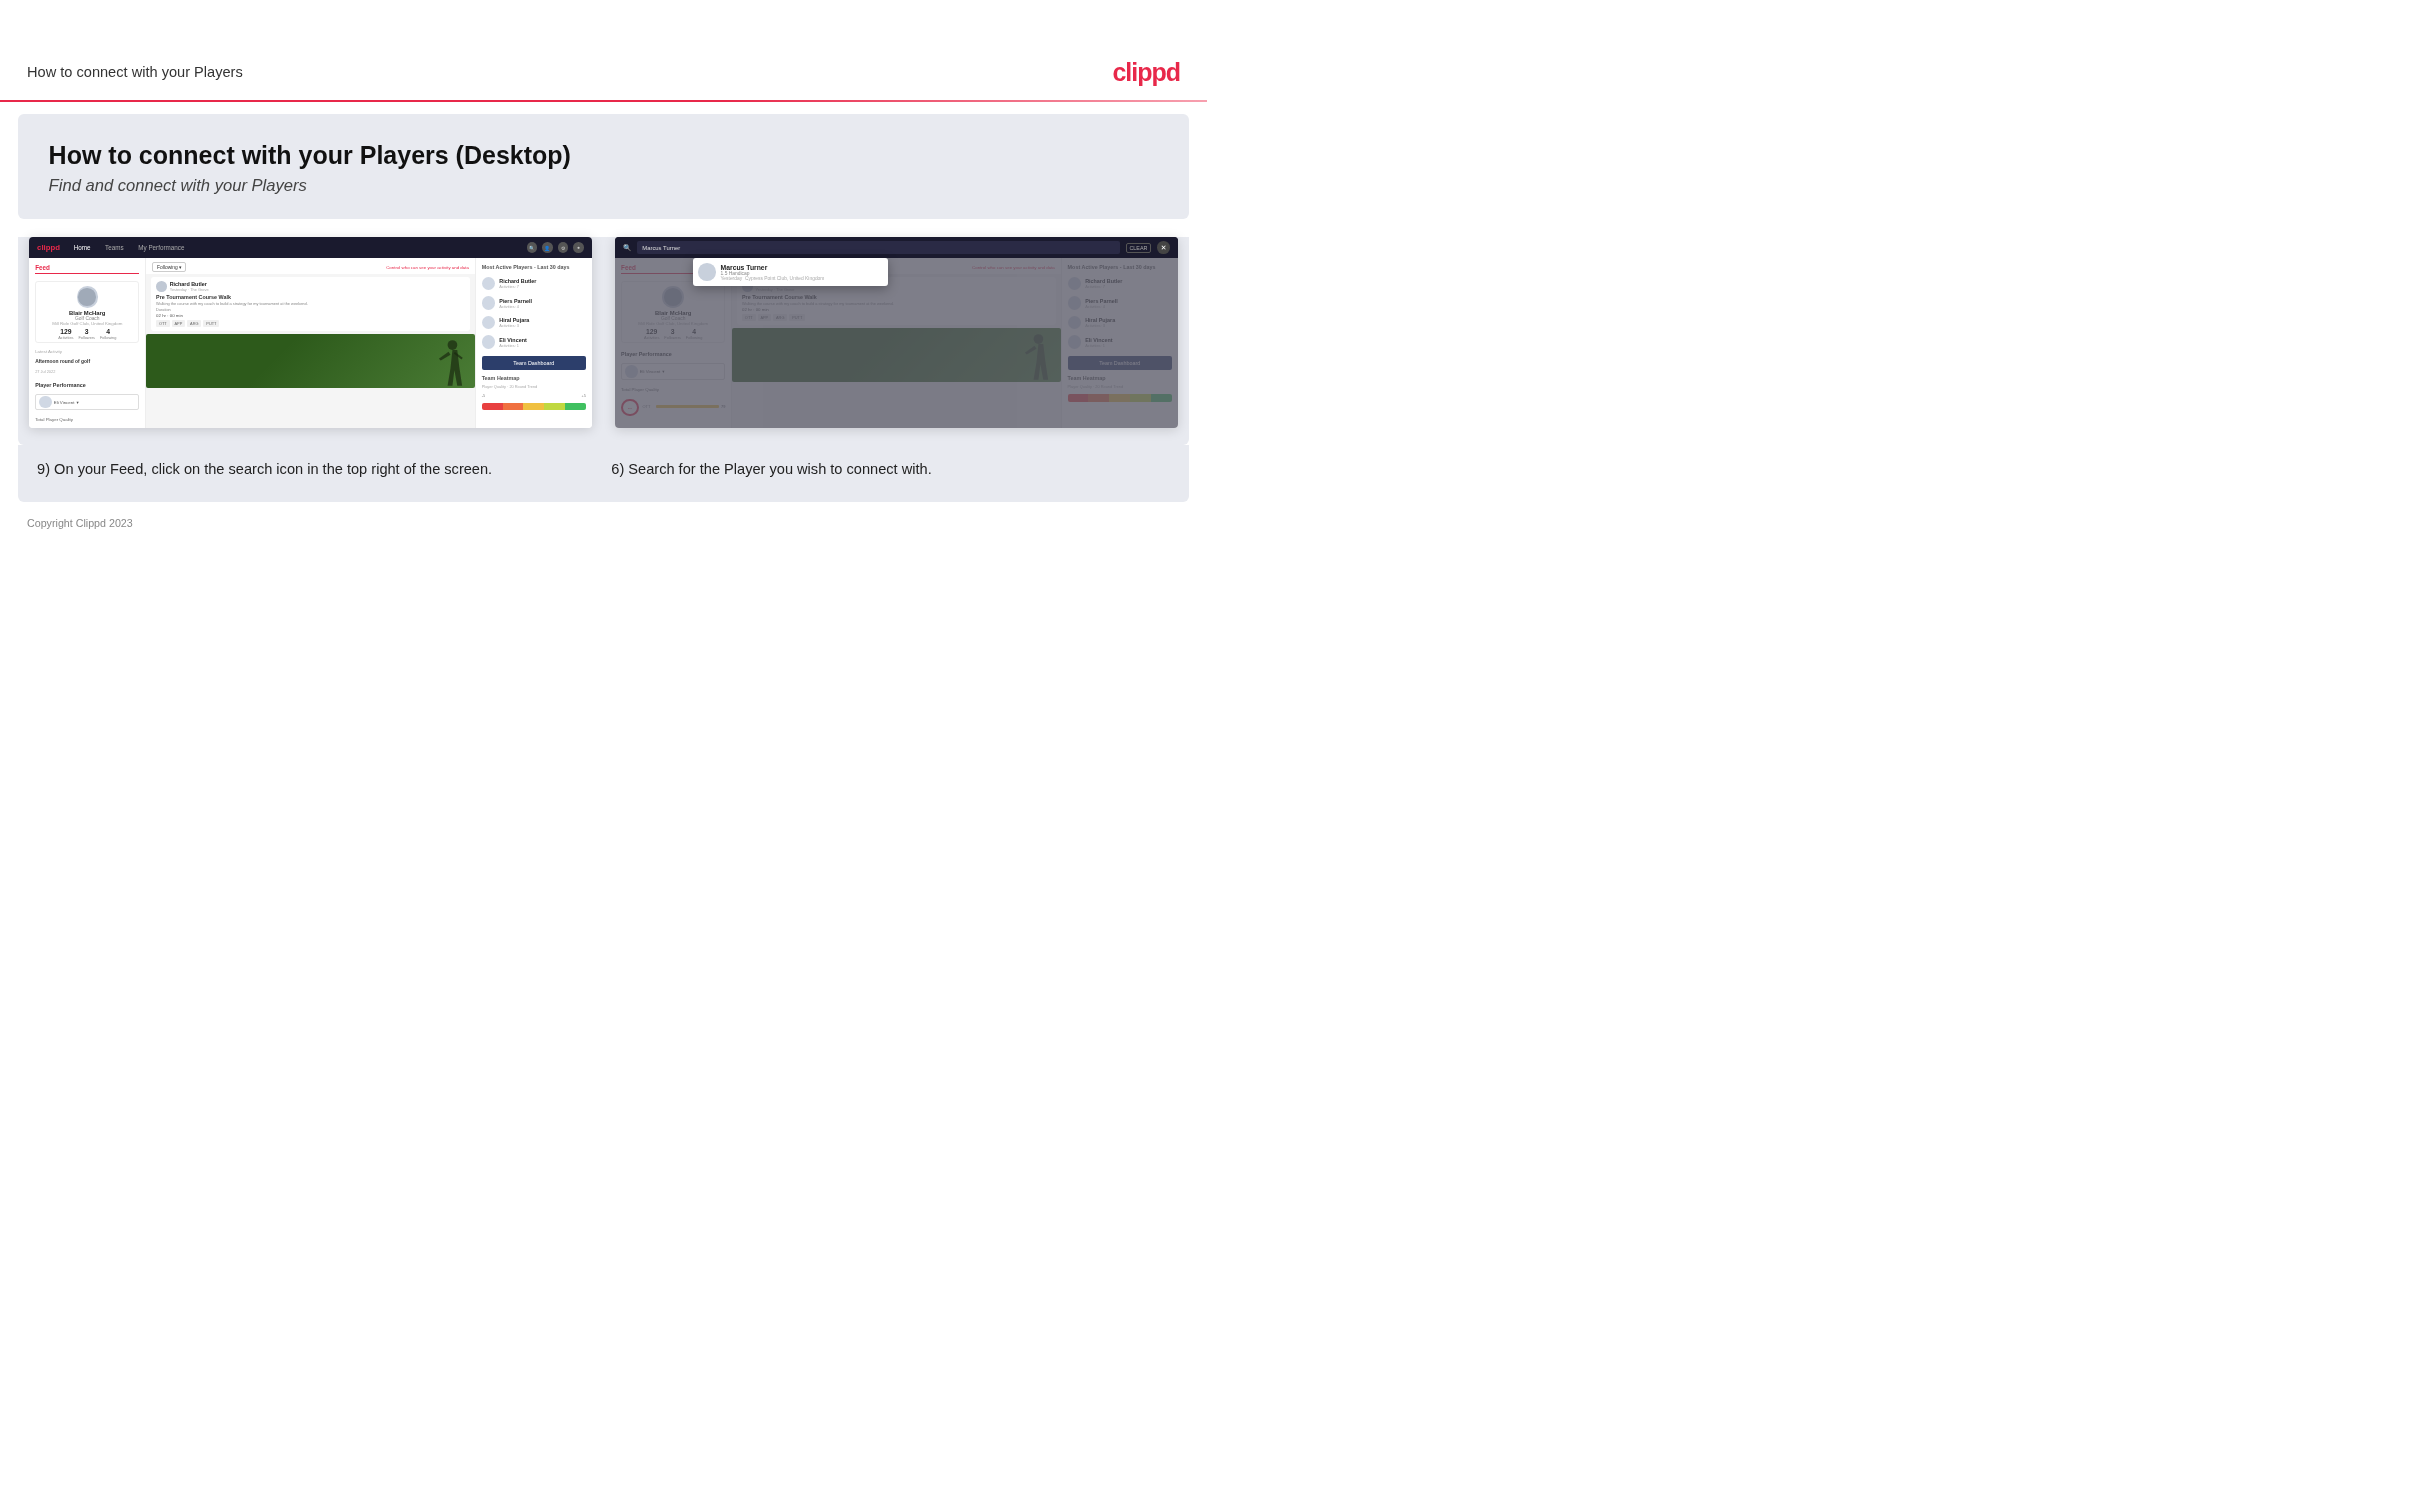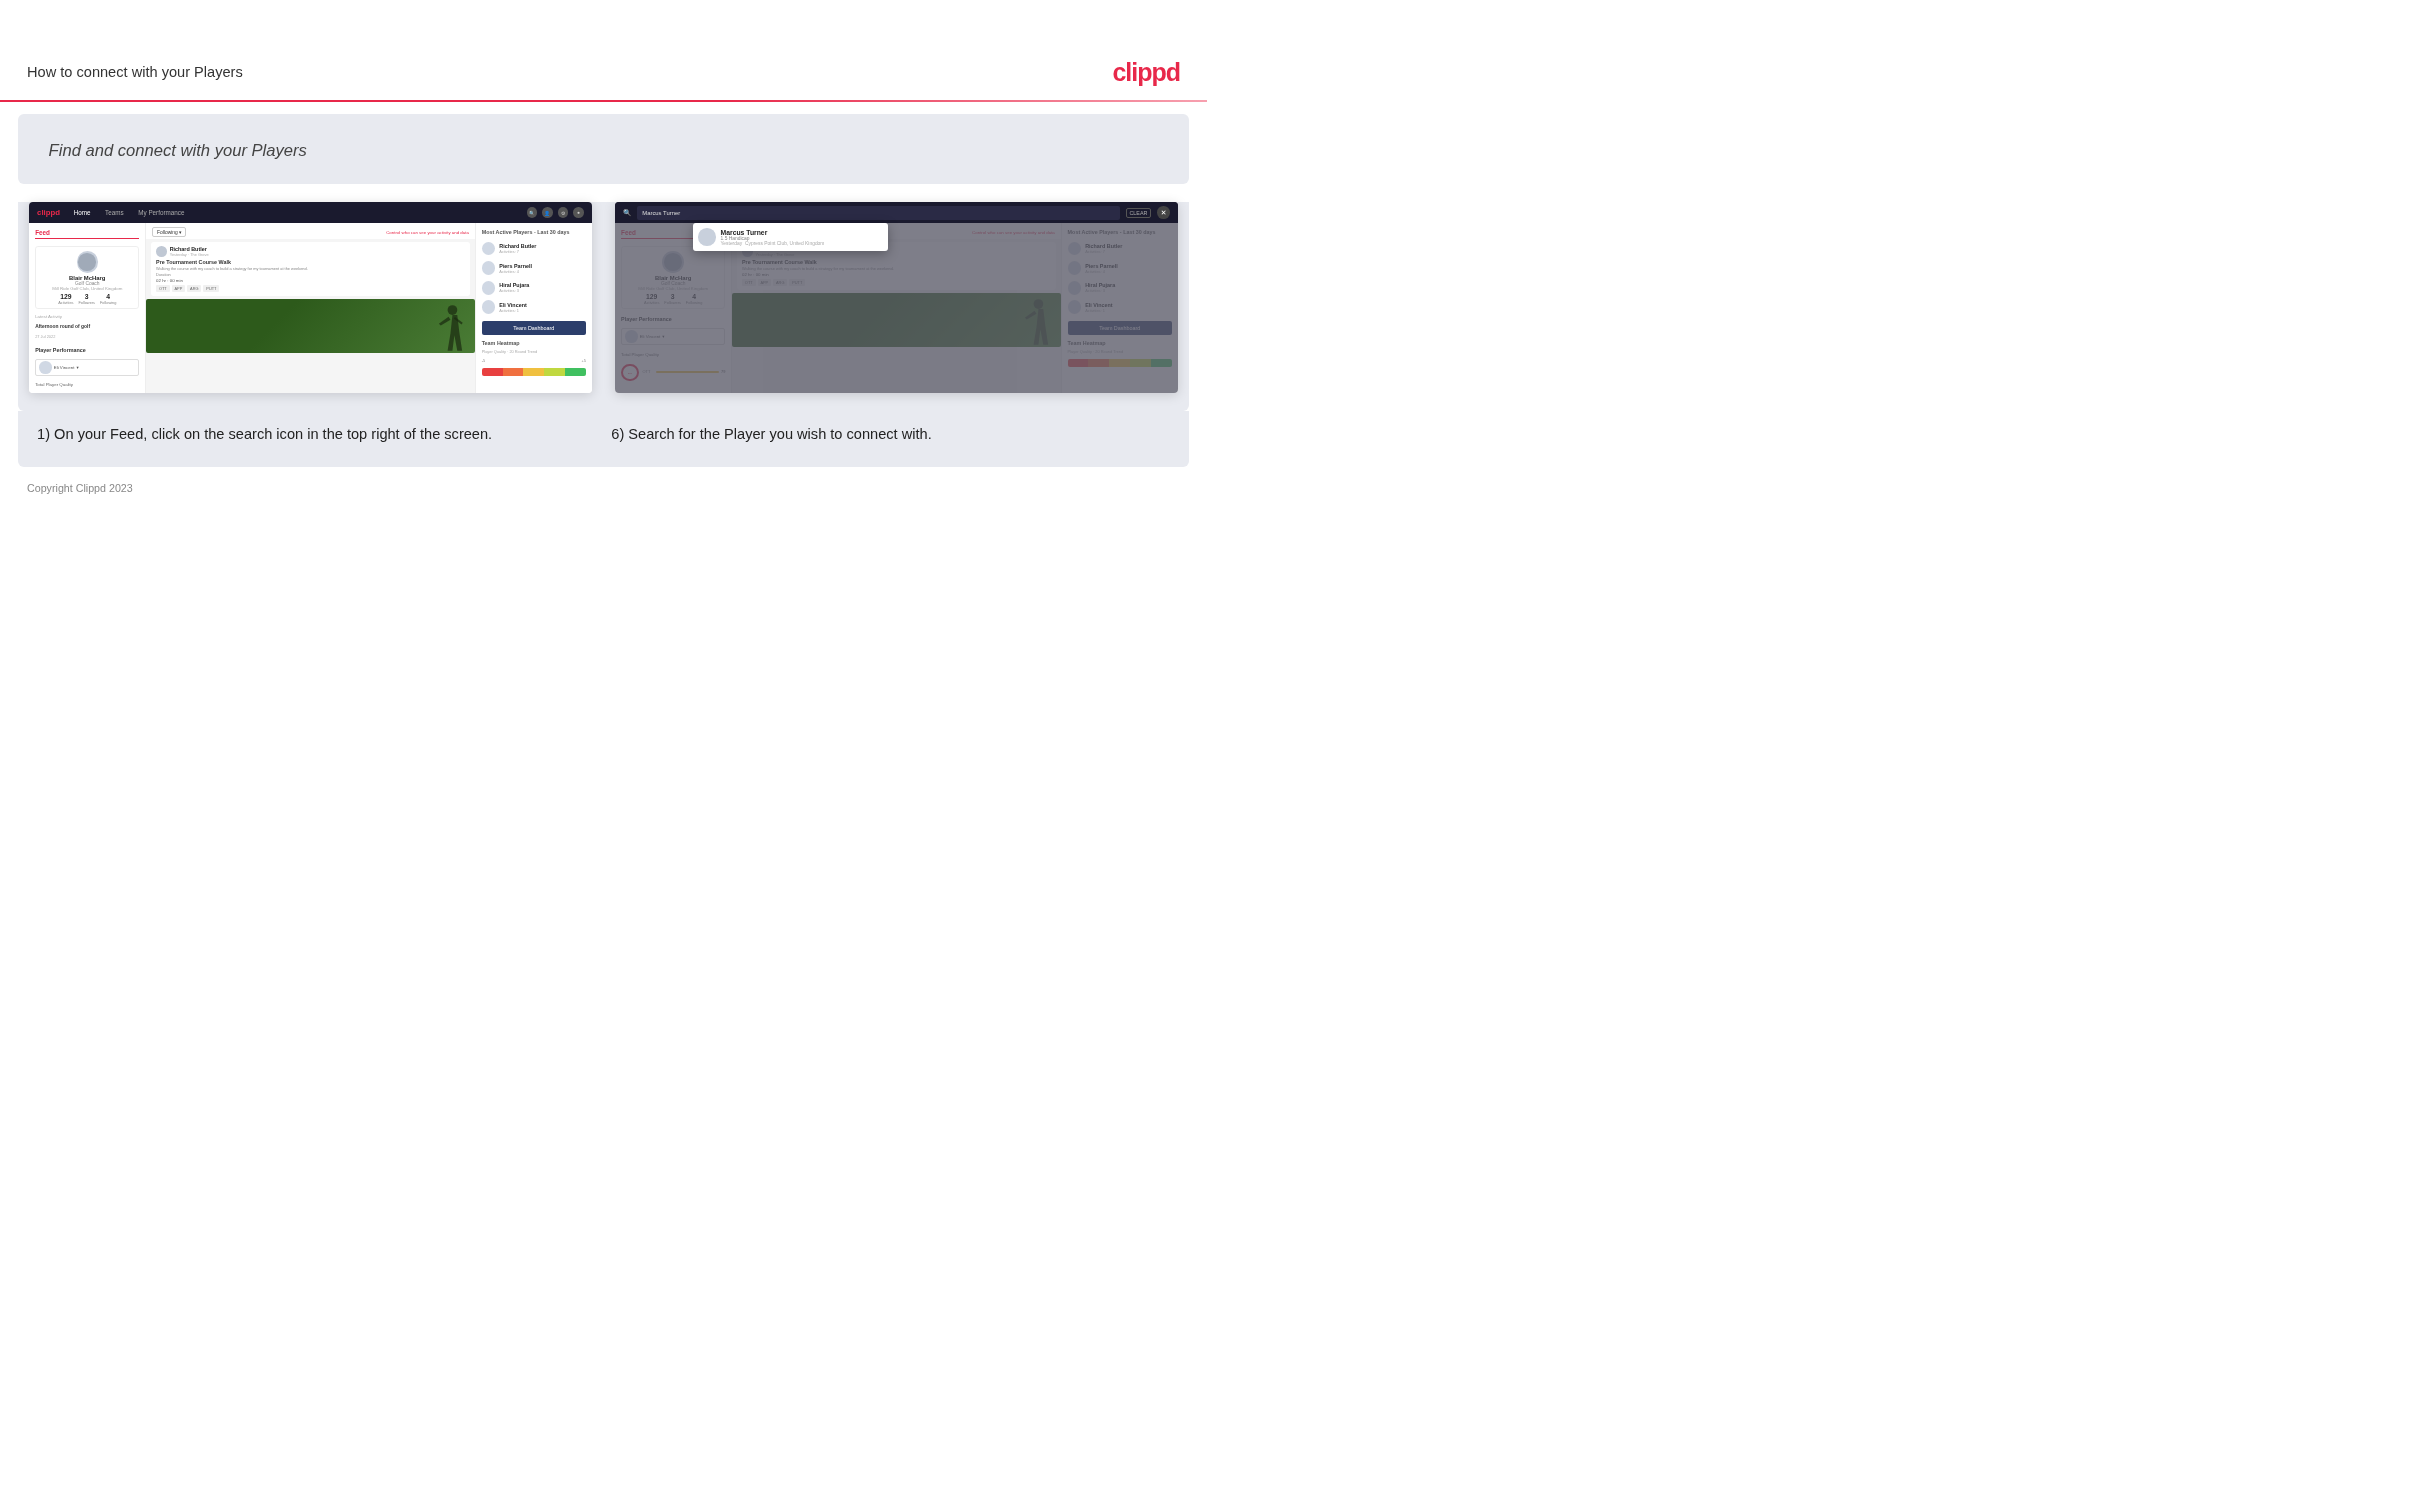--- a/index.html
+++ b/index.html
@@ -539,20 +539,21 @@
 </head>
 <body>
 
 <div class="top-bar">
   <span class="top-bar-title">How to connect with your Players</span>
   <span class="logo">clippd</span>
 </div>
 <div class="top-divider"></div>
 
 <div class="hero">
+  <div class="hero-title">How to connect with your Players (Desktop)</div>
   <div class="hero-subtitle">Find and connect with your Players</div>
 </div>
 
 <div class="screenshots-row">
 
   <div class="screenshot-panel">
     <div class="mock-app">
 
       <div class="mock-nav">
         <span class="mock-nav-logo">clippd</span>
@@ -845,20 +846,20 @@
             </div>
           </div>
         </div>
       </div>
     </div>
   </div>
 
 </div>
 
 <div class="steps-row">
-  <div class="step-desc">1) On your Feed, click on the search icon in the top right of the screen.</div>
+  <div class="step-desc">9) On your Feed, click on the search icon in the top right of the screen.</div>
   <div class="step-desc">6) Search for the Player you wish to connect with.</div>
 </div>
 
 <div class="footer">
   <span>Copyright Clippd 2023</span>
 </div>
 
 
 </body></html>

